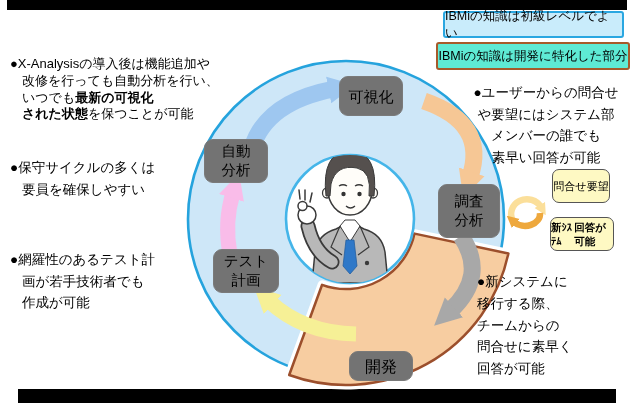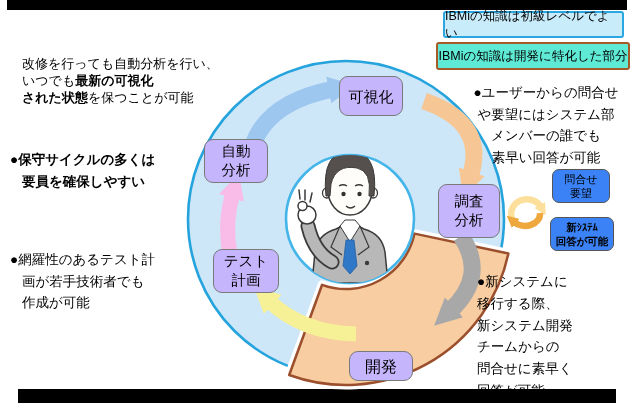--- a/index.html
+++ b/index.html
@@ -9,37 +9,37 @@
   #bar-top { left:7px; top:0; width:620px; height:10px; }
   #bar-bottom { left:18px; top:389px; width:598px; height:14px; }
   #diagram-svg { position:absolute; left:0; top:0; width:634px; height:403px; }
 
   .legend-box { position:absolute; display:flex; align-items:center; justify-content:center;
     border-radius:3px; font-size:12.5px; color:#000; border:2px solid; }
   #legend-beginner { left:443px; top:11px; width:181px; height:27px; background:#c9ecfb; border-color:#2aa7e1; }
   #legend-dev { left:436px; top:42px; width:194px; height:28px; background:#5eead4; border-color:#a65a2a; }
 
   .stage-box { position:absolute; display:flex; flex-direction:column; align-items:center; justify-content:center;
-    background:#c4b5fd; border:1.6px solid #7a7a7a; border-radius:9px; color:#000; line-height:19px; font-size:14.5px; }
+    background:#737373; border:1.6px solid #7a7a7a; border-radius:9px; color:#000; line-height:19px; font-size:14.5px; }
   #stage-visualization { left:339px; top:76px;  width:64px; height:40px; font-size:15px; }
   #stage-auto-analysis { left:204px; top:139px; width:64px; height:44px; }
   #stage-analysis      { left:438px; top:184px; width:62px; height:54px; }
   #stage-test-plan     { left:213px; top:249px; width:66px; height:44px; }
   #stage-development   { left:349px; top:311px; width:64px; height:30px; font-size:16px;margin-top:40px; }
 
-  .side-box { position:absolute; display:flex; flex-direction:column; align-items:center; justify-content:center;
-    background:#3b82f6; border:1.4px solid #555; border-radius:7px; color:#000; }
+  .side-box { position:absolute; display:flex; align-items:center; justify-content:center;
+    background:#fef9c3; border:1.4px solid #555; border-radius:7px; color:#000; }
   #box-inquiry { left:552px; top:169px; width:58px; height:34px; font-size:11px; line-height:14px; }
   #box-team    { left:550px; top:217px; width:64px; height:34px; font-size:10.5px; line-height:14px;font-weight:bold; }
 
   .note { position:absolute; color:#000; }
   .note div { white-space:nowrap; }
   .ind { padding-left:12px; }
   #note-xanalysis { left:10px;  top:56px;  font-size:13px;   line-height:16.8px; }
-  #note-hoshu     { left:10px;  top:149px; font-size:13.5px; line-height:21.5px;font-weight:bold; }
+  #note-hoshu     { left:10px;  top:157px; font-size:13.5px; line-height:21.5px; }
   #note-moura     { left:10px;  top:249px; font-size:13.5px; line-height:21.5px; }
   #note-user      { left:460px; top:82px;  width:172px; font-size:13.5px; line-height:21.5px; text-align:center; }
   #note-shinsys   { left:477px; top:271px; font-size:13.5px; line-height:21.8px; }
 </style>
 </head>
 <body>
 
 <div id="canvas">
   <div id="bar-top" class="bar"></div>
   <div id="bar-bottom" class="bar"></div>
@@ -142,20 +142,21 @@
   <div id="box-inquiry" class="side-box">
     <span>問合せ</span>
     <span>要望</span>
   </div>
   <div id="box-team" class="side-box">
     <span>新ｼｽﾃﾑ</span>
     <span>回答が可能</span>
   </div>
 
   <div id="note-xanalysis" class="note">
+    <div><span>●X-Analysisの導入後は機能追加や</span></div>
     <div class="ind"><span>改修を行っても自動分析を行い、</span></div>
     <div class="ind"><span>いつでも</span><b>最新の可視化</b></div>
     <div class="ind"><b>された状態</b><span>を保つことが可能</span></div>
   </div>
   <div id="note-hoshu" class="note">
     <div><span>●保守サイクルの多くは</span></div>
     <div class="ind"><span>要員を確保しやすい</span></div>
   </div>
   <div id="note-moura" class="note">
     <div><span>●網羅性のあるテスト計</span></div>
@@ -164,18 +165,17 @@
   </div>
   <div id="note-user" class="note">
     <div><span>●ユーザーからの問合せ</span></div>
     <div><span>や要望にはシステム部</span></div>
     <div><span>メンバーの誰でも</span></div>
     <div><span>素早い回答が可能</span></div>
   </div>
   <div id="note-shinsys" class="note">
     <div><span>●新システムに</span></div>
     <div><span>移行する際、</span></div>
-    <div><span>新システム開発</span></div>
     <div><span>チームからの</span></div>
     <div><span>問合せに素早く</span></div>
     <div><span>回答が可能</span></div>
   </div>
 </div>
 
 </body></html>

